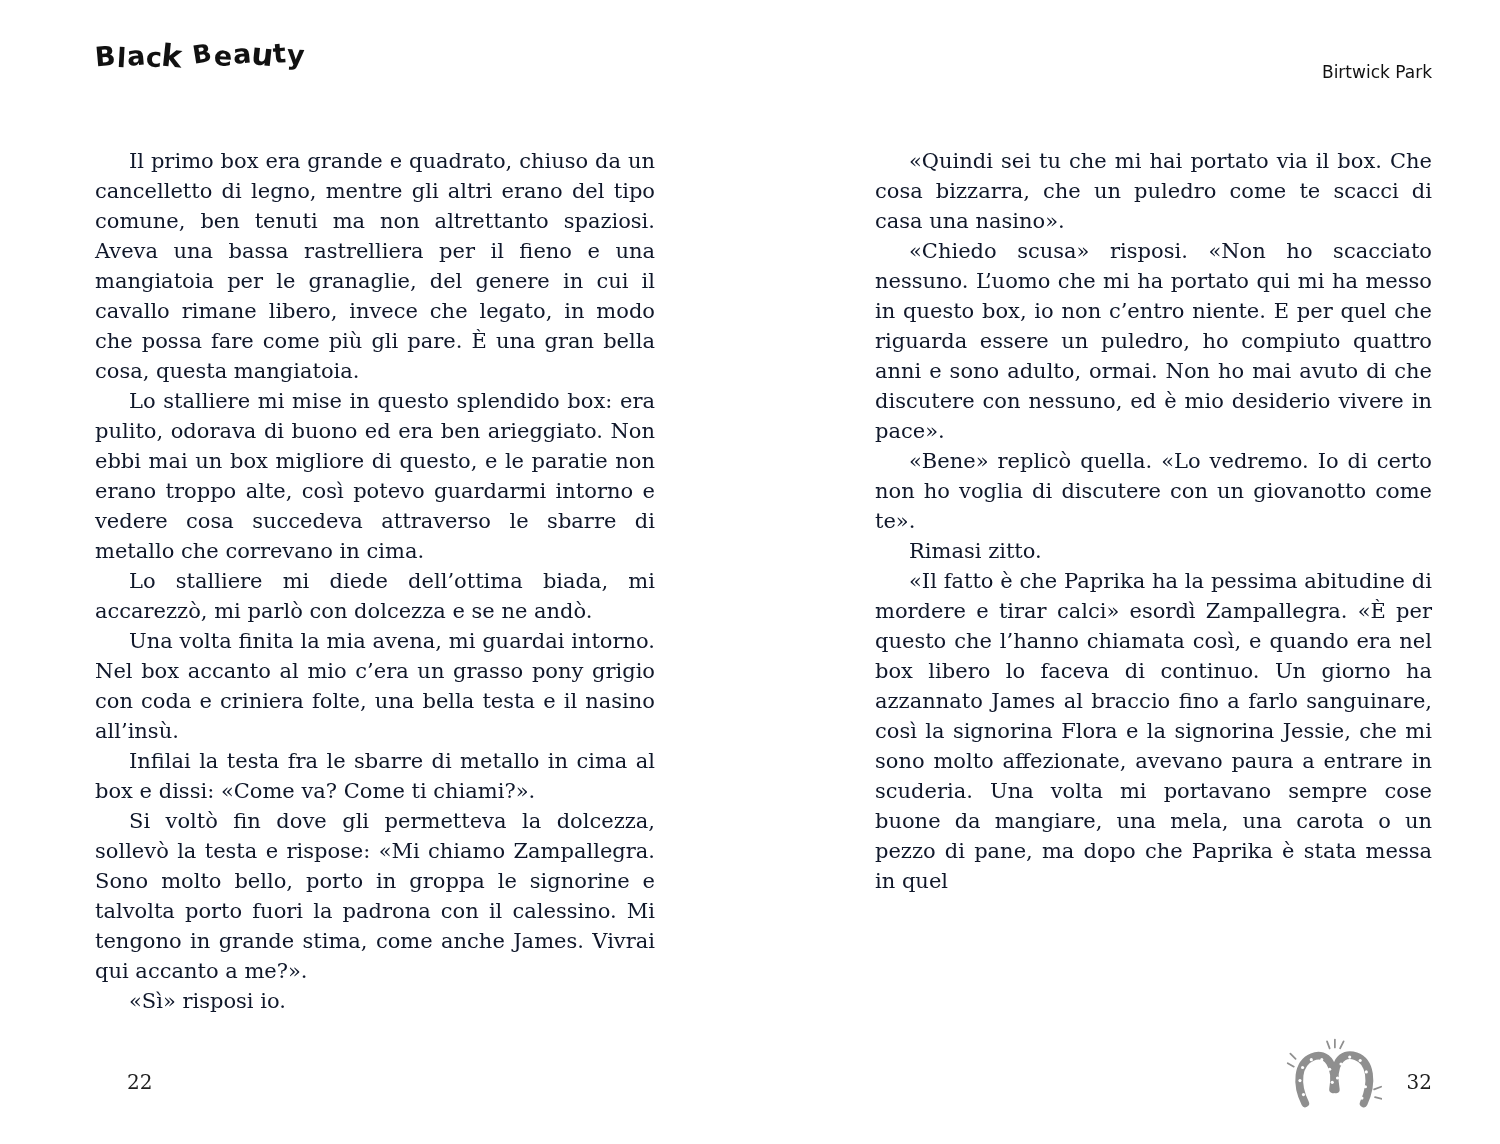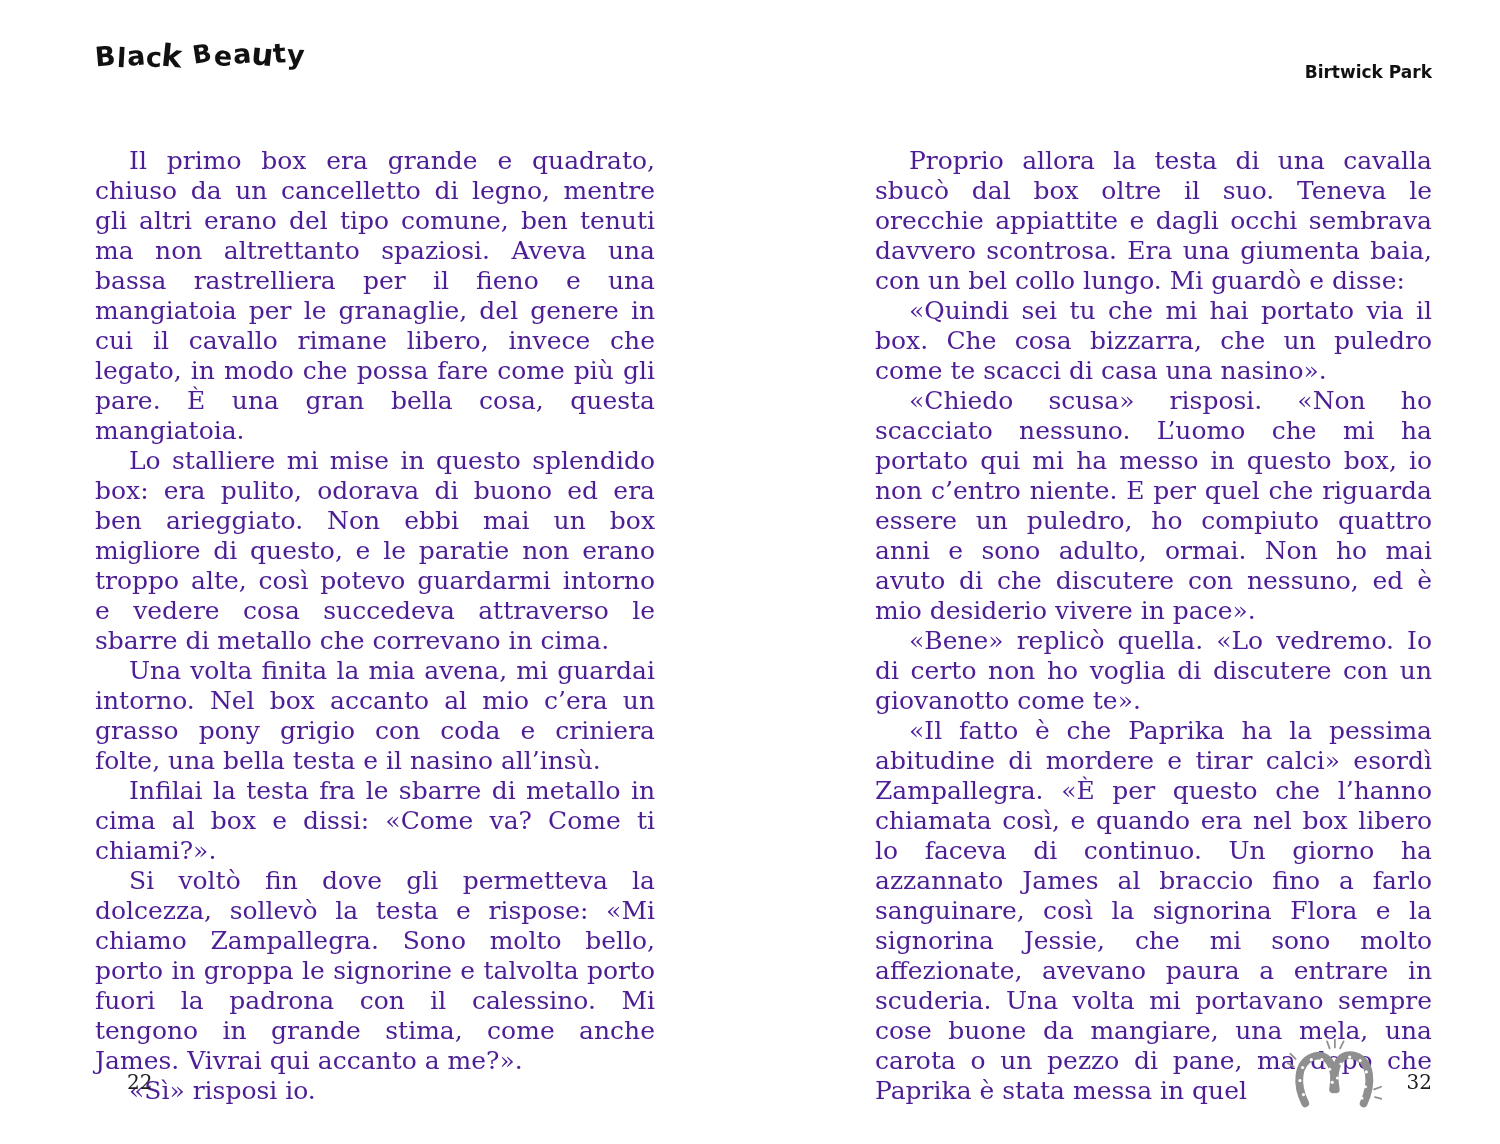--- a/index.html
+++ b/index.html
@@ -42,32 +42,32 @@
   .logo span { display: inline-block; }
   .logo span:nth-child(2n)   { transform: rotate(4deg) translateY(1px); }
   .logo span:nth-child(2n+1) { transform: rotate(-4deg) translateY(-1px); }
   .logo span:nth-child(5n)   { transform: rotate(7deg) scale(1.14); }
   .logo span:nth-child(7n)   { transform: rotate(-8deg) scale(0.92) translateY(-2px); }
 
   .running-header {
     display: block;
     text-align: right;
     font-family: "DejaVu Sans", sans-serif;
-    font-weight: 700;
+    font-weight: 400;
     font-size: 17px;
     color: #111;
     padding-top: 22px;
   }
 
   .text {
     margin-top: 48px;
     text-align: justify;
-    font-size: 25px;
+    font-size: 21px;
     line-height: 30px;
-    color: #4c1d95;
+    color: #0f172a;
   }
   .text p {
     margin: 0;
     text-indent: 34px;
     hyphens: auto;
   }
 
   .pagenum {
     position: absolute;
     bottom: 50px;
@@ -91,37 +91,38 @@
 
 <div class="spread">
 
   <div class="page left">
     <div class="page-header">
       <span class="logo"><span>B</span><span>l</span><span>a</span><span>c</span><span>k</span><span> </span><span>B</span><span>e</span><span>a</span><span>u</span><span>t</span><span>y</span></span>
     </div>
     <div class="text">
       <p>Il primo box era grande e quadrato, chiuso da un cancelletto di legno, mentre gli altri erano del tipo comune, ben tenuti ma non altrettanto spaziosi. Aveva una bassa rastrelliera per il fieno e una mangiatoia per le granaglie, del genere in cui il cavallo rimane libero, invece che legato, in modo che possa fare come più gli pare. È una gran bella cosa, questa mangiatoia.</p>
       <p>Lo stalliere mi mise in questo splendido box: era pulito, odorava di buono ed era ben arieggiato. Non ebbi mai un box migliore di questo, e le paratie non erano troppo alte, così potevo guardarmi intorno e vedere cosa succedeva attraverso le sbarre di metallo che correvano in cima.</p>
+      <p>Lo stalliere mi diede dell’ottima biada, mi accarezzò, mi parlò con dolcezza e se ne andò.</p>
       <p>Una volta finita la mia avena, mi guardai intorno. Nel box accanto al mio c’era un grasso pony grigio con coda e criniera folte, una bella testa e il nasino all’insù.</p>
       <p>Infilai la testa fra le sbarre di metallo in cima al box e dissi: «Come va? Come ti chiami?».</p>
       <p>Si voltò fin dove gli permetteva la dolcezza, sollevò la testa e rispose: «Mi chiamo Zampallegra. Sono molto bello, porto in groppa le signorine e talvolta porto fuori la padrona con il calessino. Mi tengono in grande stima, come anche James. Vivrai qui accanto a me?».</p>
       <p>«Sì» risposi io.</p>
     </div>
     <div class="pagenum num-left">22</div>
   </div>
 
   <div class="page right">
     <div class="page-header">
       <span class="running-header">Birtwick Park</span>
     </div>
     <div class="text">
-      <p>Proprio allora la testa di una cavalla sbucò dal box oltre il suo. Teneva le orecchie appiattite e dagli occhi sembrava davvero scontrosa. Era una giumenta baia, con un bel collo lungo. Mi guardò e disse:</p>
       <p>«Quindi sei tu che mi hai portato via il box. Che cosa bizzarra, che un puledro come te scacci di casa una nasino».</p>
       <p>«Chiedo scusa» risposi. «Non ho scacciato nessuno. L’uomo che mi ha portato qui mi ha messo in questo box, io non c’entro niente. E per quel che riguarda essere un puledro, ho compiuto quattro anni e sono adulto, ormai. Non ho mai avuto di che discutere con nessuno, ed è mio desiderio vivere in pace».</p>
       <p>«Bene» replicò quella. «Lo vedremo. Io di certo non ho voglia di discutere con un giovanotto come te».</p>
+      <p>Rimasi zitto.</p>
       <p>«Il fatto è che Paprika ha la pessima abitudine di mordere e tirar calci» esordì Zampallegra. «È per questo che l’hanno chiamata così, e quando era nel box libero lo faceva di continuo. Un giorno ha azzannato James al braccio fino a farlo sanguinare, così la signorina Flora e la signorina Jessie, che mi sono molto affezionate, avevano paura a entrare in scuderia. Una volta mi portavano sempre cose buone da mangiare, una mela, una carota o un pezzo di pane, ma dopo che Paprika è stata messa in quel</p>
     </div>
 
     <svg class="illustration" viewBox="0 0 110 90" xmlns="http://www.w3.org/2000/svg" aria-hidden="true">
       <g fill="none" stroke="#8f8f8f">
 
         <path d="M22 74 C11 52 13 28 30 21 C47 14 59 32 54 58" stroke-width="9" stroke-linecap="round"></path>
 
         <path d="M57 58 C52 30 63 14 80 20 C97 26 100 50 89 74" stroke-width="9" stroke-linecap="round"></path>
 

